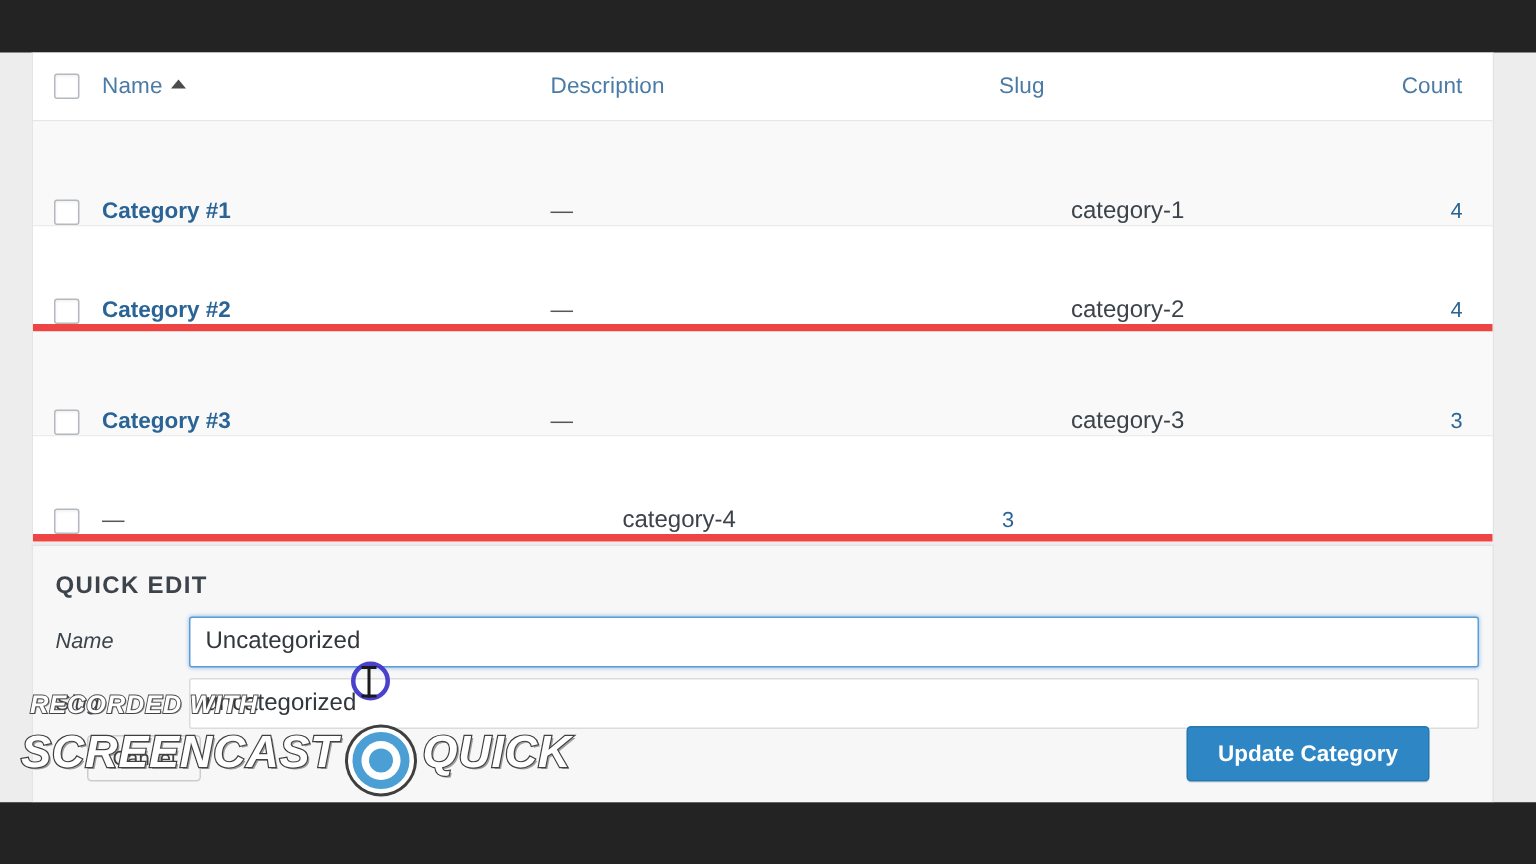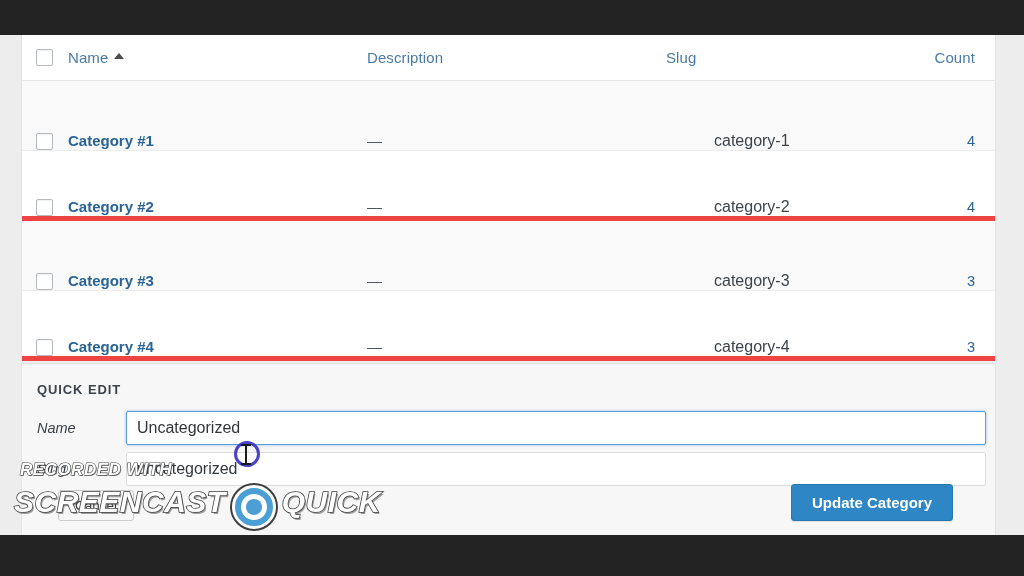--- a/index.html
+++ b/index.html
@@ -139,21 +139,21 @@
     width: 975px;
     height: 172px;
     background: #f7f7f7;
     border-left: 1px solid #e4e4e4;
     border-right: 1px solid #e3e3e3;
     border-top: 1px solid #e2e2e2;
   }
   .qe-legend {
     position: absolute;
     left: 15px; top: 18px;
-    font-size: 13px;
+    font-size: 16px;
     font-weight: bold;
     letter-spacing: 0.9px;
     color: #3c434a;
   }
   .qe-field {
     position: absolute;
     left: 15px;
     display: flex;
     align-items: center;
   }
@@ -380,23 +380,20 @@
         </div>
         <div class="col-count">
           <a class="count-link">3</a>
         </div>
       </div>
 
       <div class="row body">
         <div class="col-cb">
           <span class="cb"></span>
         </div>
-        <div class="col-name">
-          <a class="cat-link">Category #4</a>
-        </div>
         <div class="col-desc">
           <span class="dash">—</span>
         </div>
         <div class="col-slug">
           <span class="slug-text">category-4</span>
         </div>
         <div class="col-count">
           <a class="count-link">3</a>
         </div>
       </div>

